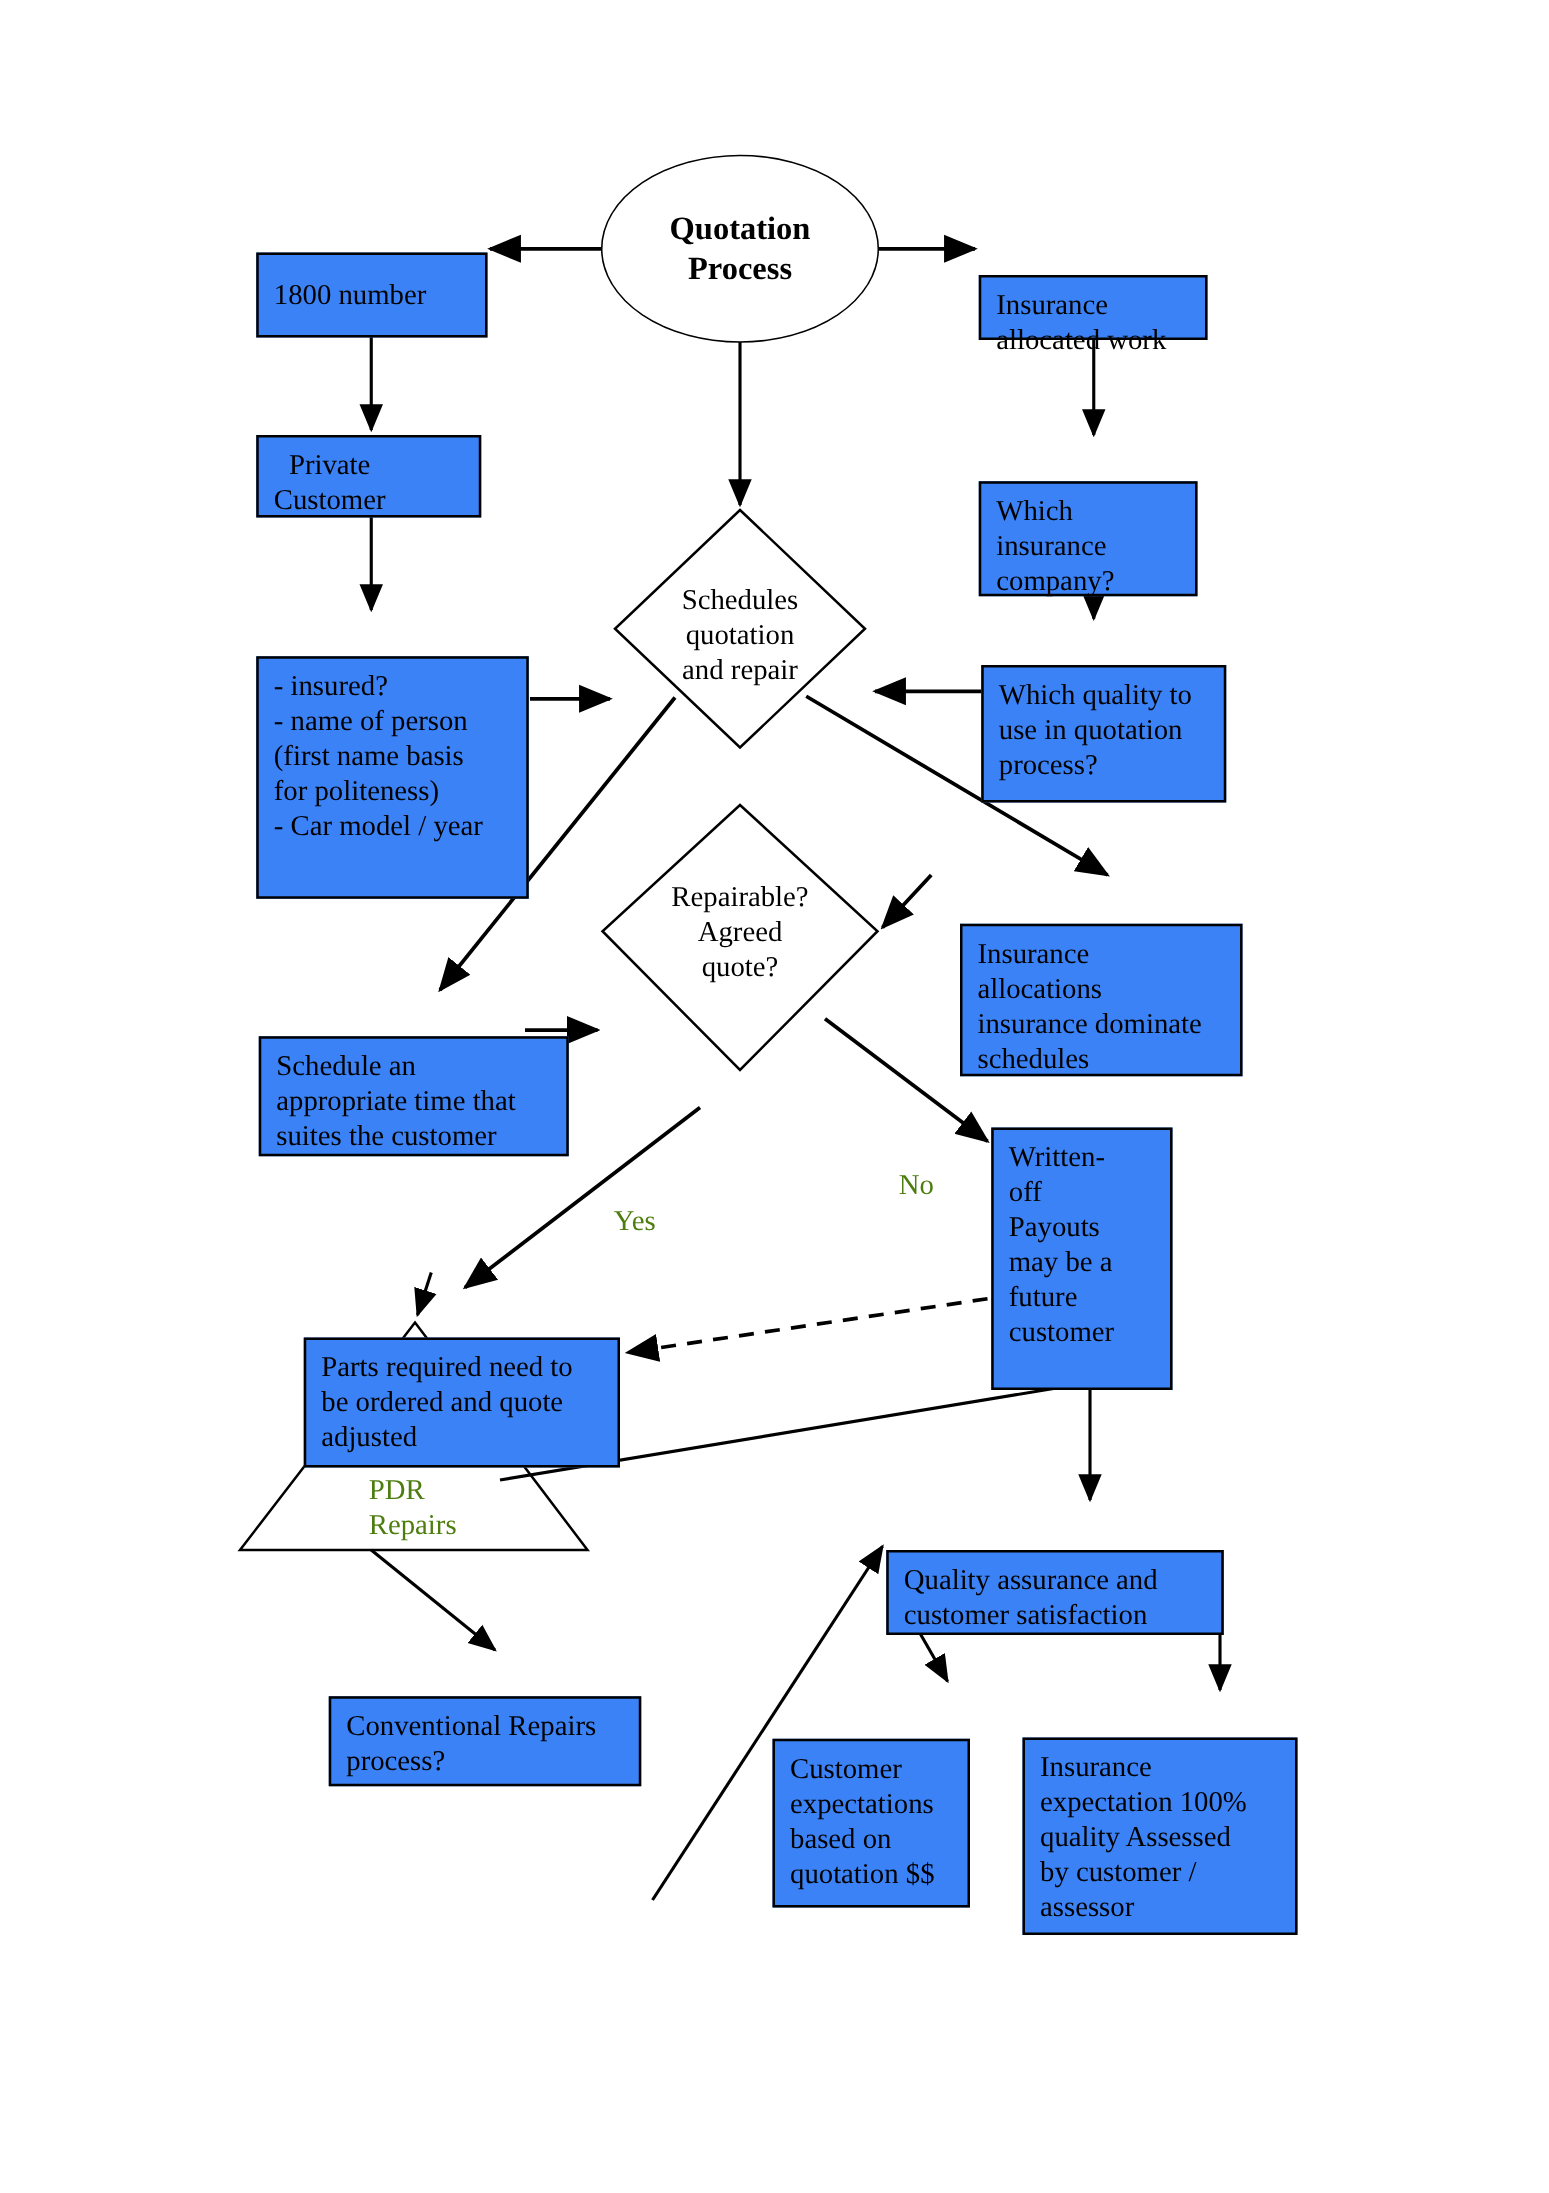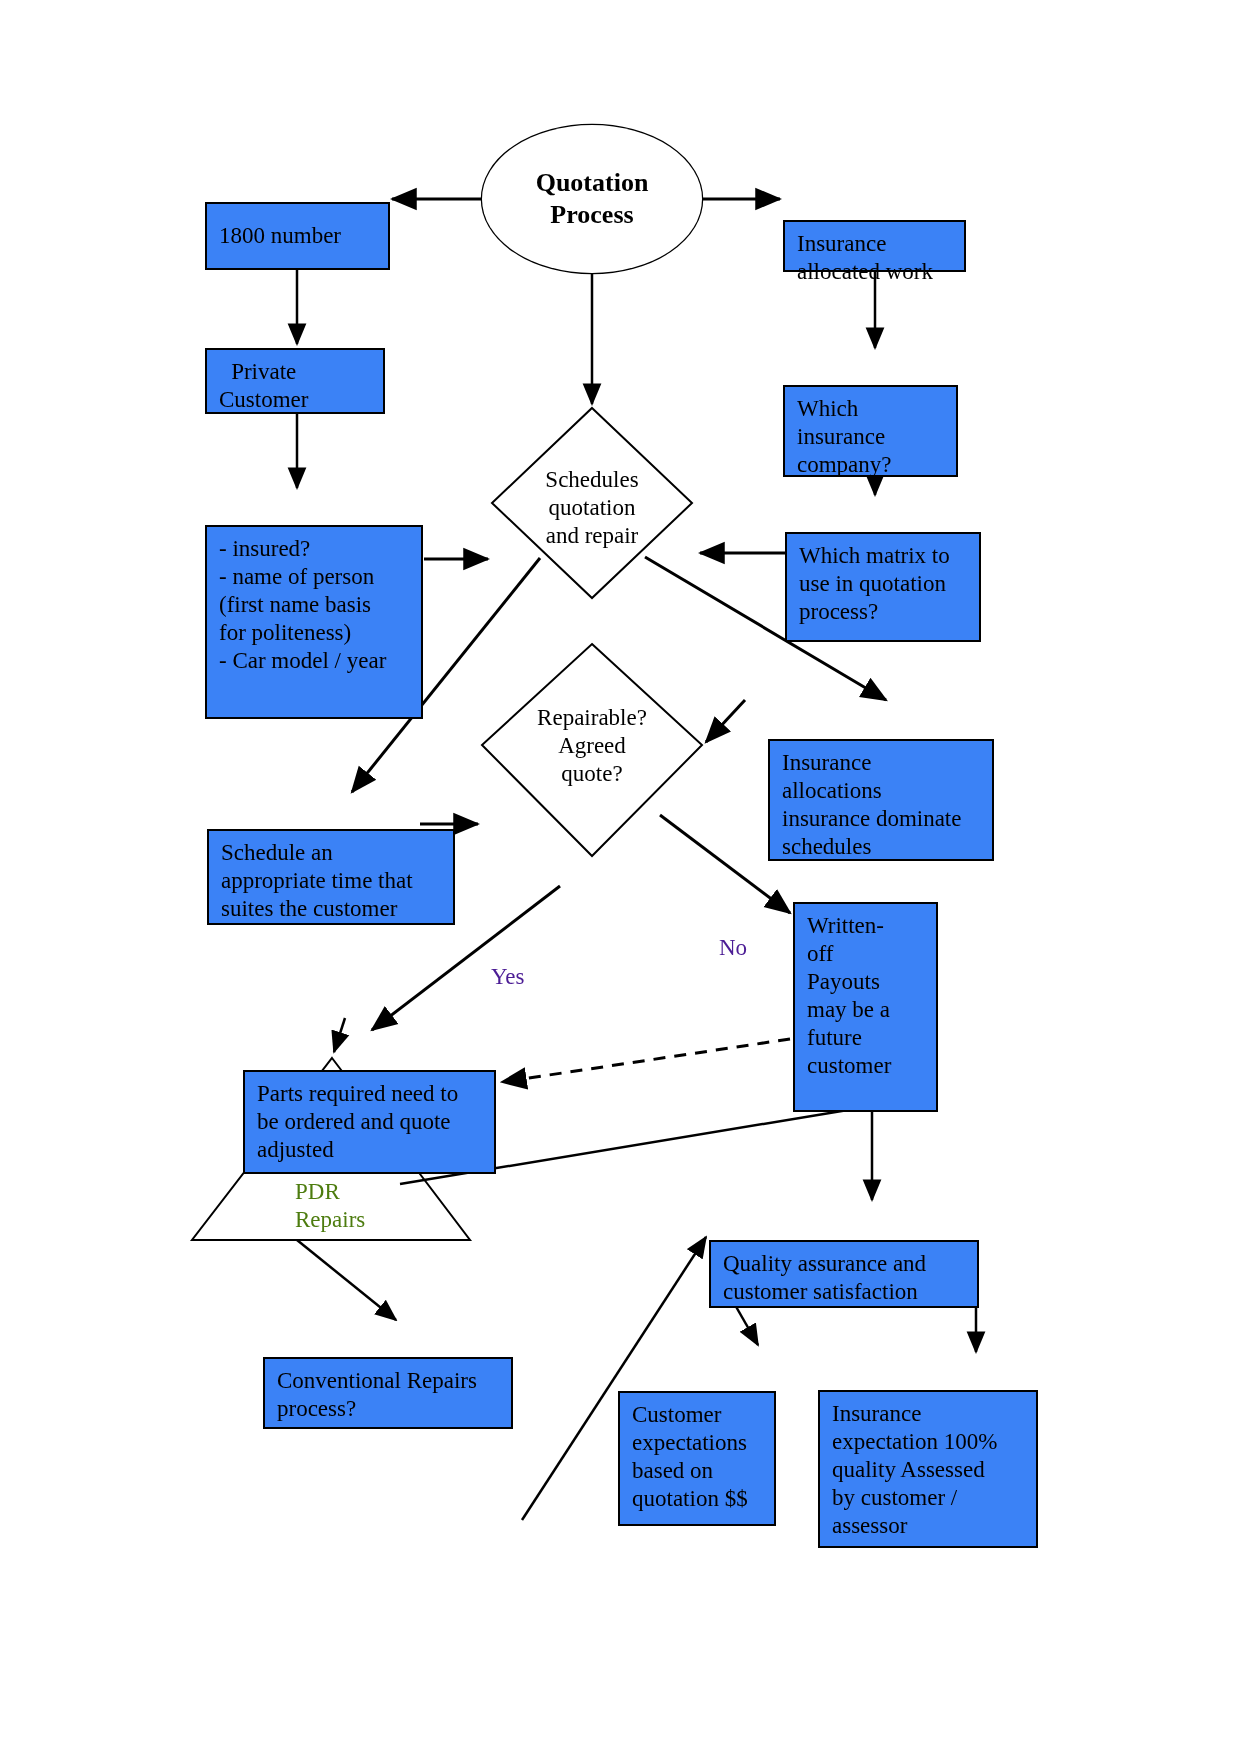--- a/index.html
+++ b/index.html
@@ -63,21 +63,21 @@
   }
   .tri-label {
     position: absolute;
     font-size: 23px;
     color: #4d7c0f;
     line-height: 1.22;
   }
   .edge-label {
     position: absolute;
     font-size: 23px;
-    color: #4c1d95;
+    color: #4d7c0f;
   }
   .whitespace-pre { white-space: pre-line; }
 </style>
 </head>
 <body>
 
 <div id="canvas">
 
   <svg class="layer" viewBox="0 0 1239 1754">
     <defs>
@@ -166,21 +166,21 @@
 allocated work</span>
   </div>
 
   <div class="node box whitespace-pre" style="left:783px; top:348px; width:175px; height:92px;">
     <span>Which
 insurance
 company?</span>
   </div>
 
   <div class="node box whitespace-pre" style="left:785px; top:495px; width:196px; height:110px;">
-    <span>Which matrix to
+    <span>Which quality to
 use in quotation
 process?</span>
   </div>
 
   <div class="diamond-label whitespace-pre" style="left:497px; top:463px; width:190px; height:90px;">
     <span>Schedules
 quotation
 and repair</span>
   </div>
 

